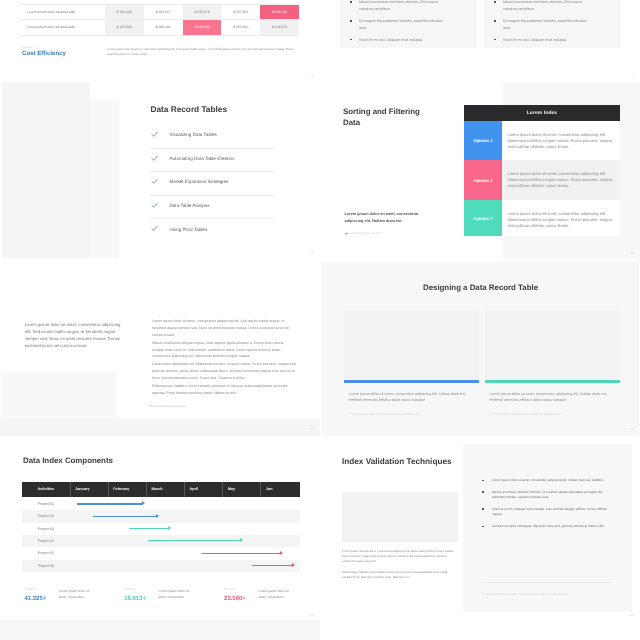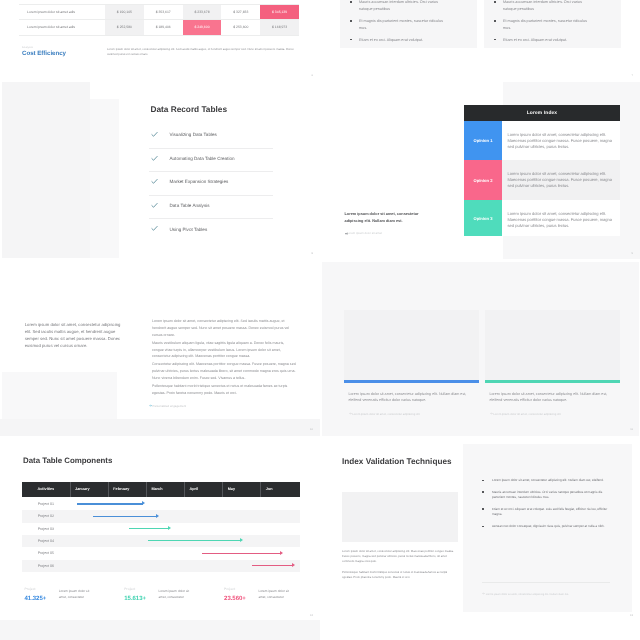--- a/index.html
+++ b/index.html
@@ -231,20 +231,21 @@
             </svg></span>
         <span class="lbl">Using Pivot Tables</span>
 
       </div>
     </div>
     <div class="pnum" style="right:7px;bottom:5px;">8</div>
   </div>
 
   <div class="slide" id="s4">
     <div class="bg"></div>
+    <div class="title">Sorting and Filtering Data</div>
     <div class="sub">Lorem ipsum dolor sit amet, consectetur adipiscing elit. Nullam diam est.</div>
     <div class="lk-ic"><svg viewBox="0 0 10 10" width="3.4" height="3.4">
           <path d="M0 3.2 H5.6 V1 L10 5 L5.6 9 V6.8 H0 Z" fill="#a9abae"></path>
         </svg></div>
     <div class="link" style="left:27px;">Lorem ipsum dolor sit amet</div>
     <div class="thead">Lorem Index</div>
     <div class="trow" style="top:39px;height:39px;background:#fff;">
       <div class="opt" style="background:#4094f0;">Opinion 1</div>
       <div class="txt">Lorem ipsum dolor sit amet, consectetur adipiscing elit. Maecenas porttitor congue massa. Fusce posuere, magna sed pulvinar ultricies, purus lectus.</div>
     </div>
@@ -273,20 +274,21 @@
       <span><svg viewBox="0 0 10 10" width="3.2" height="3.2" style="vertical-align:-0.3px">
             <path d="M0.5 5 H8 M5.2 2.2 L8 5 L5.2 7.8" fill="none" stroke="#3aa8c8" stroke-width="1.2"></path>
           </svg></span>
       <span>Personalized engagement</span>
     </div>
     <div class="pnum" style="right:7px;bottom:5px;">10</div>
   </div>
 
   <div class="slide" id="s6">
     <div class="bg"></div>
+    <div class="title">Designing a Data Record Table</div>
     <div class="ph a"></div>
     <div class="ph b"></div>
     <div class="bar a"></div>
     <div class="bar b"></div>
     <div class="cap a">Lorem ipsum dolor sit amet, consectetur adipiscing elit. Nullam diam est, eleifend venenatis efficitur dolor varius natoque.</div>
     <div class="cap b">Lorem ipsum dolor sit amet, consectetur adipiscing elit. Nullam diam est, eleifend venenatis efficitur dolor varius natoque.</div>
     <div class="cta a">
       <span><svg viewBox="0 0 10 10" width="3" height="3" style="vertical-align:-0.2px">
             <path d="M0.5 5 H8 M5.2 2.2 L8 5 L5.2 7.8" fill="none" stroke="#c9cbcd" stroke-width="1.2"></path>
           </svg></span>
@@ -295,21 +297,21 @@
     <div class="cta b">
       <span><svg viewBox="0 0 10 10" width="3" height="3" style="vertical-align:-0.2px">
             <path d="M0.5 5 H8 M5.2 2.2 L8 5 L5.2 7.8" fill="none" stroke="#c9cbcd" stroke-width="1.2"></path>
           </svg></span>
       <span>Lorem ipsum dolor sit amet, consectetur adipiscing elit</span>
     </div>
     <div class="pnum" style="right:7px;bottom:5px;">11</div>
   </div>
 
   <div class="slide" id="s7">
-    <div class="title">Data Table Components</div>
+    <div class="title">Data Index Components</div>
     <div class="ghead">
       <div>Activities</div>
       <div>January</div>
       <div>February</div>
       <div>March</div>
       <div>April</div>
       <div>May</div>
       <div>Jun</div>
     </div>
     <div id="gantt-rows">

